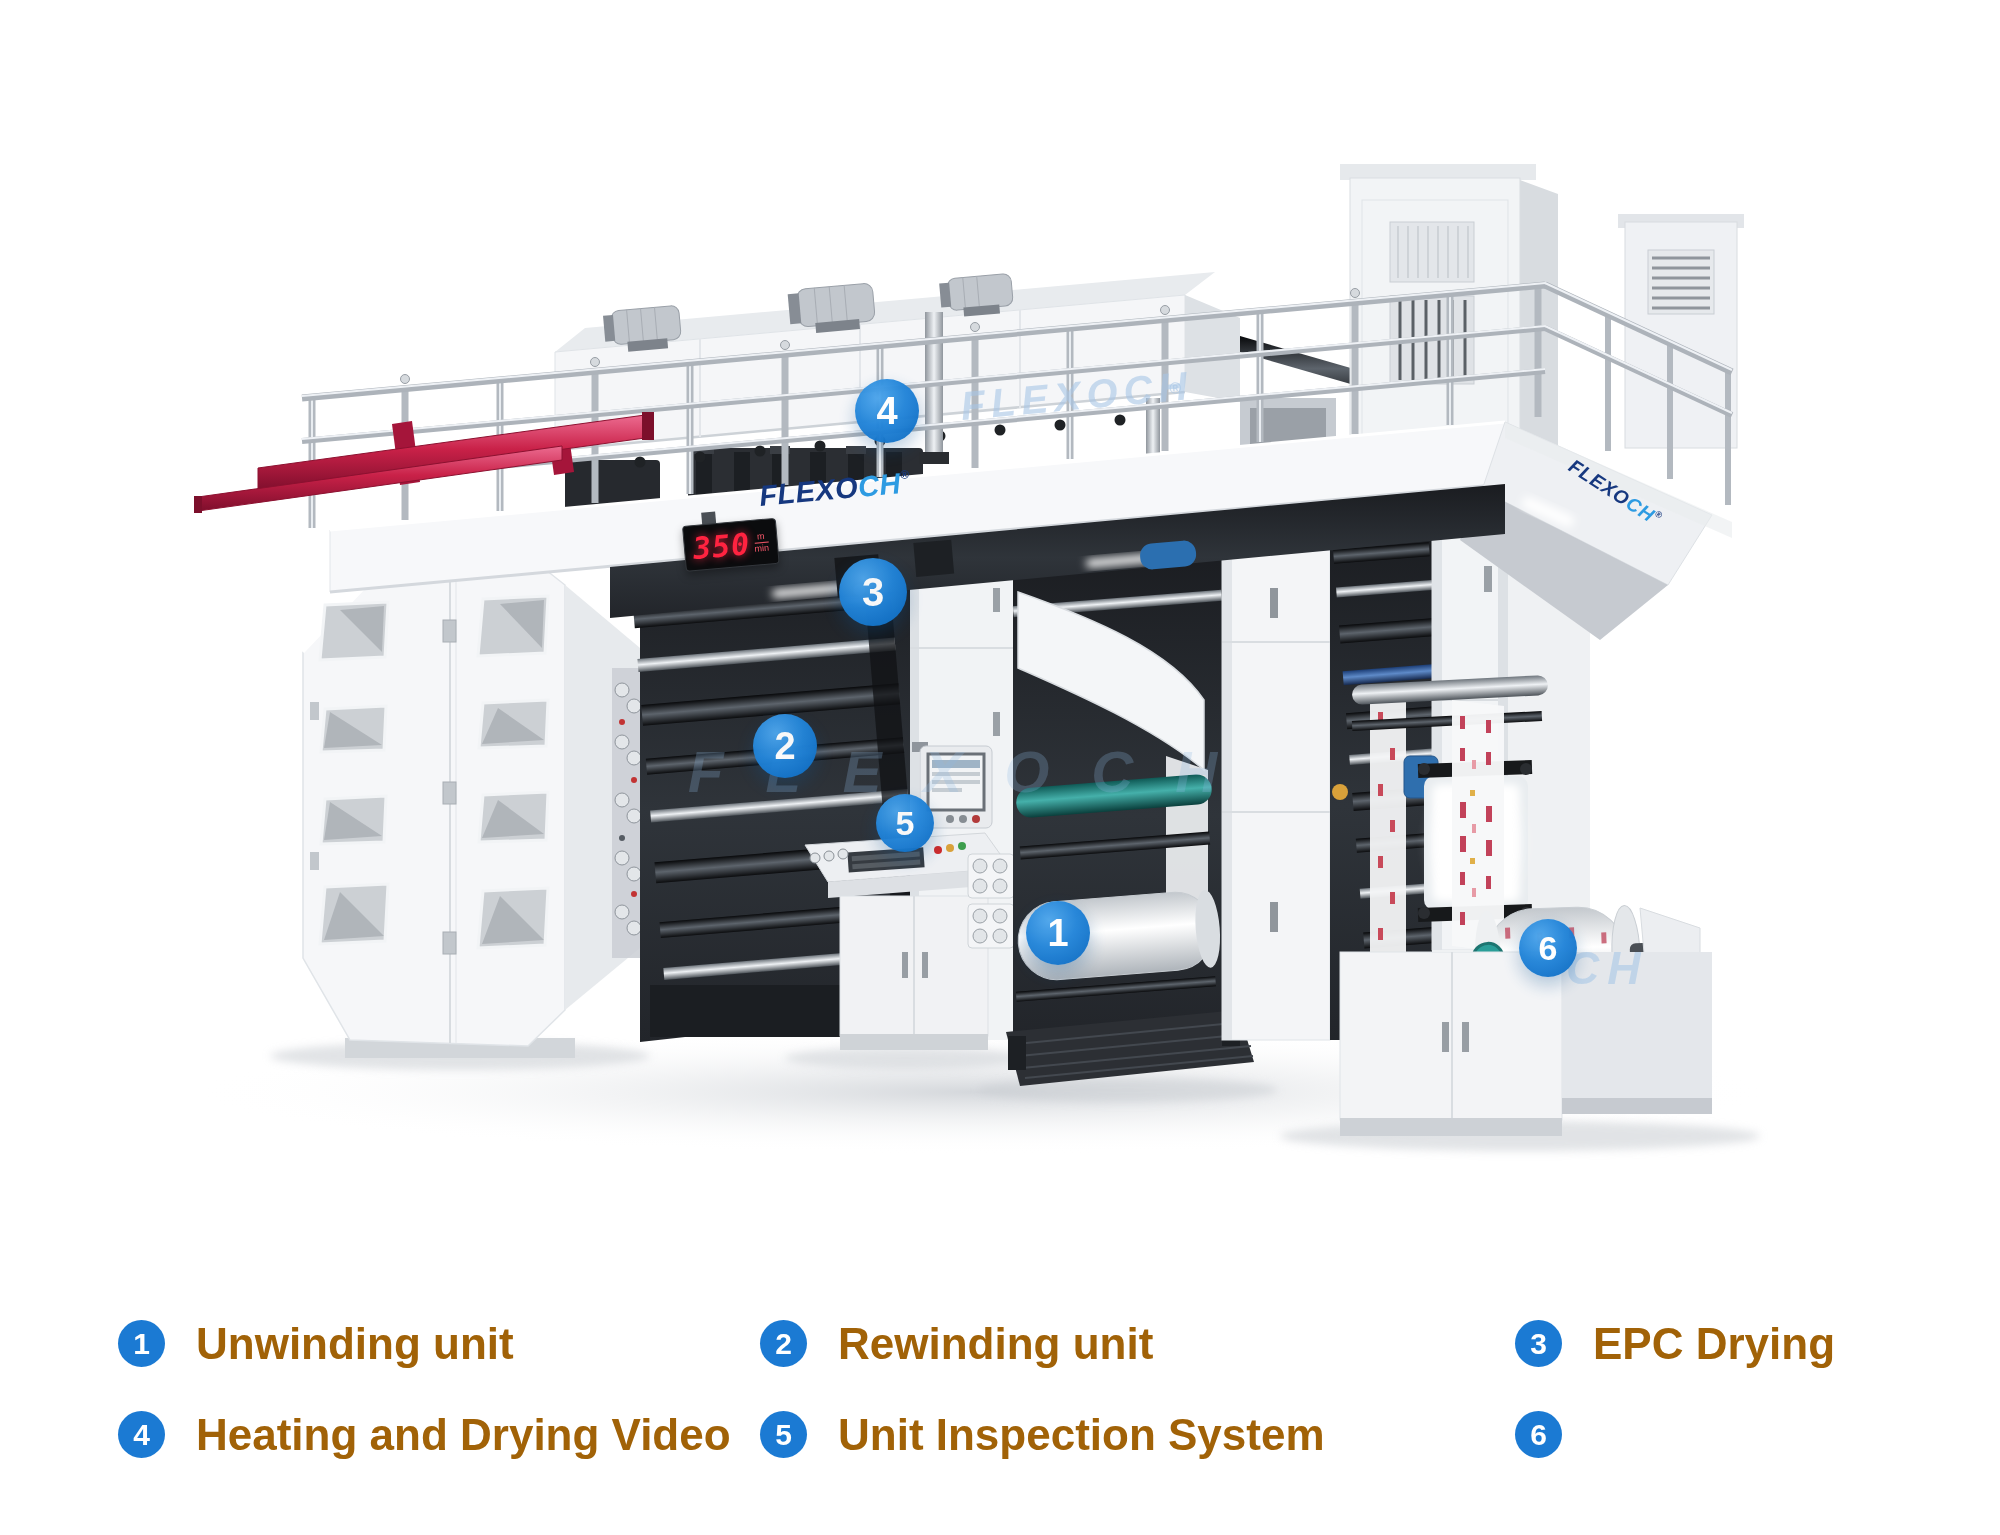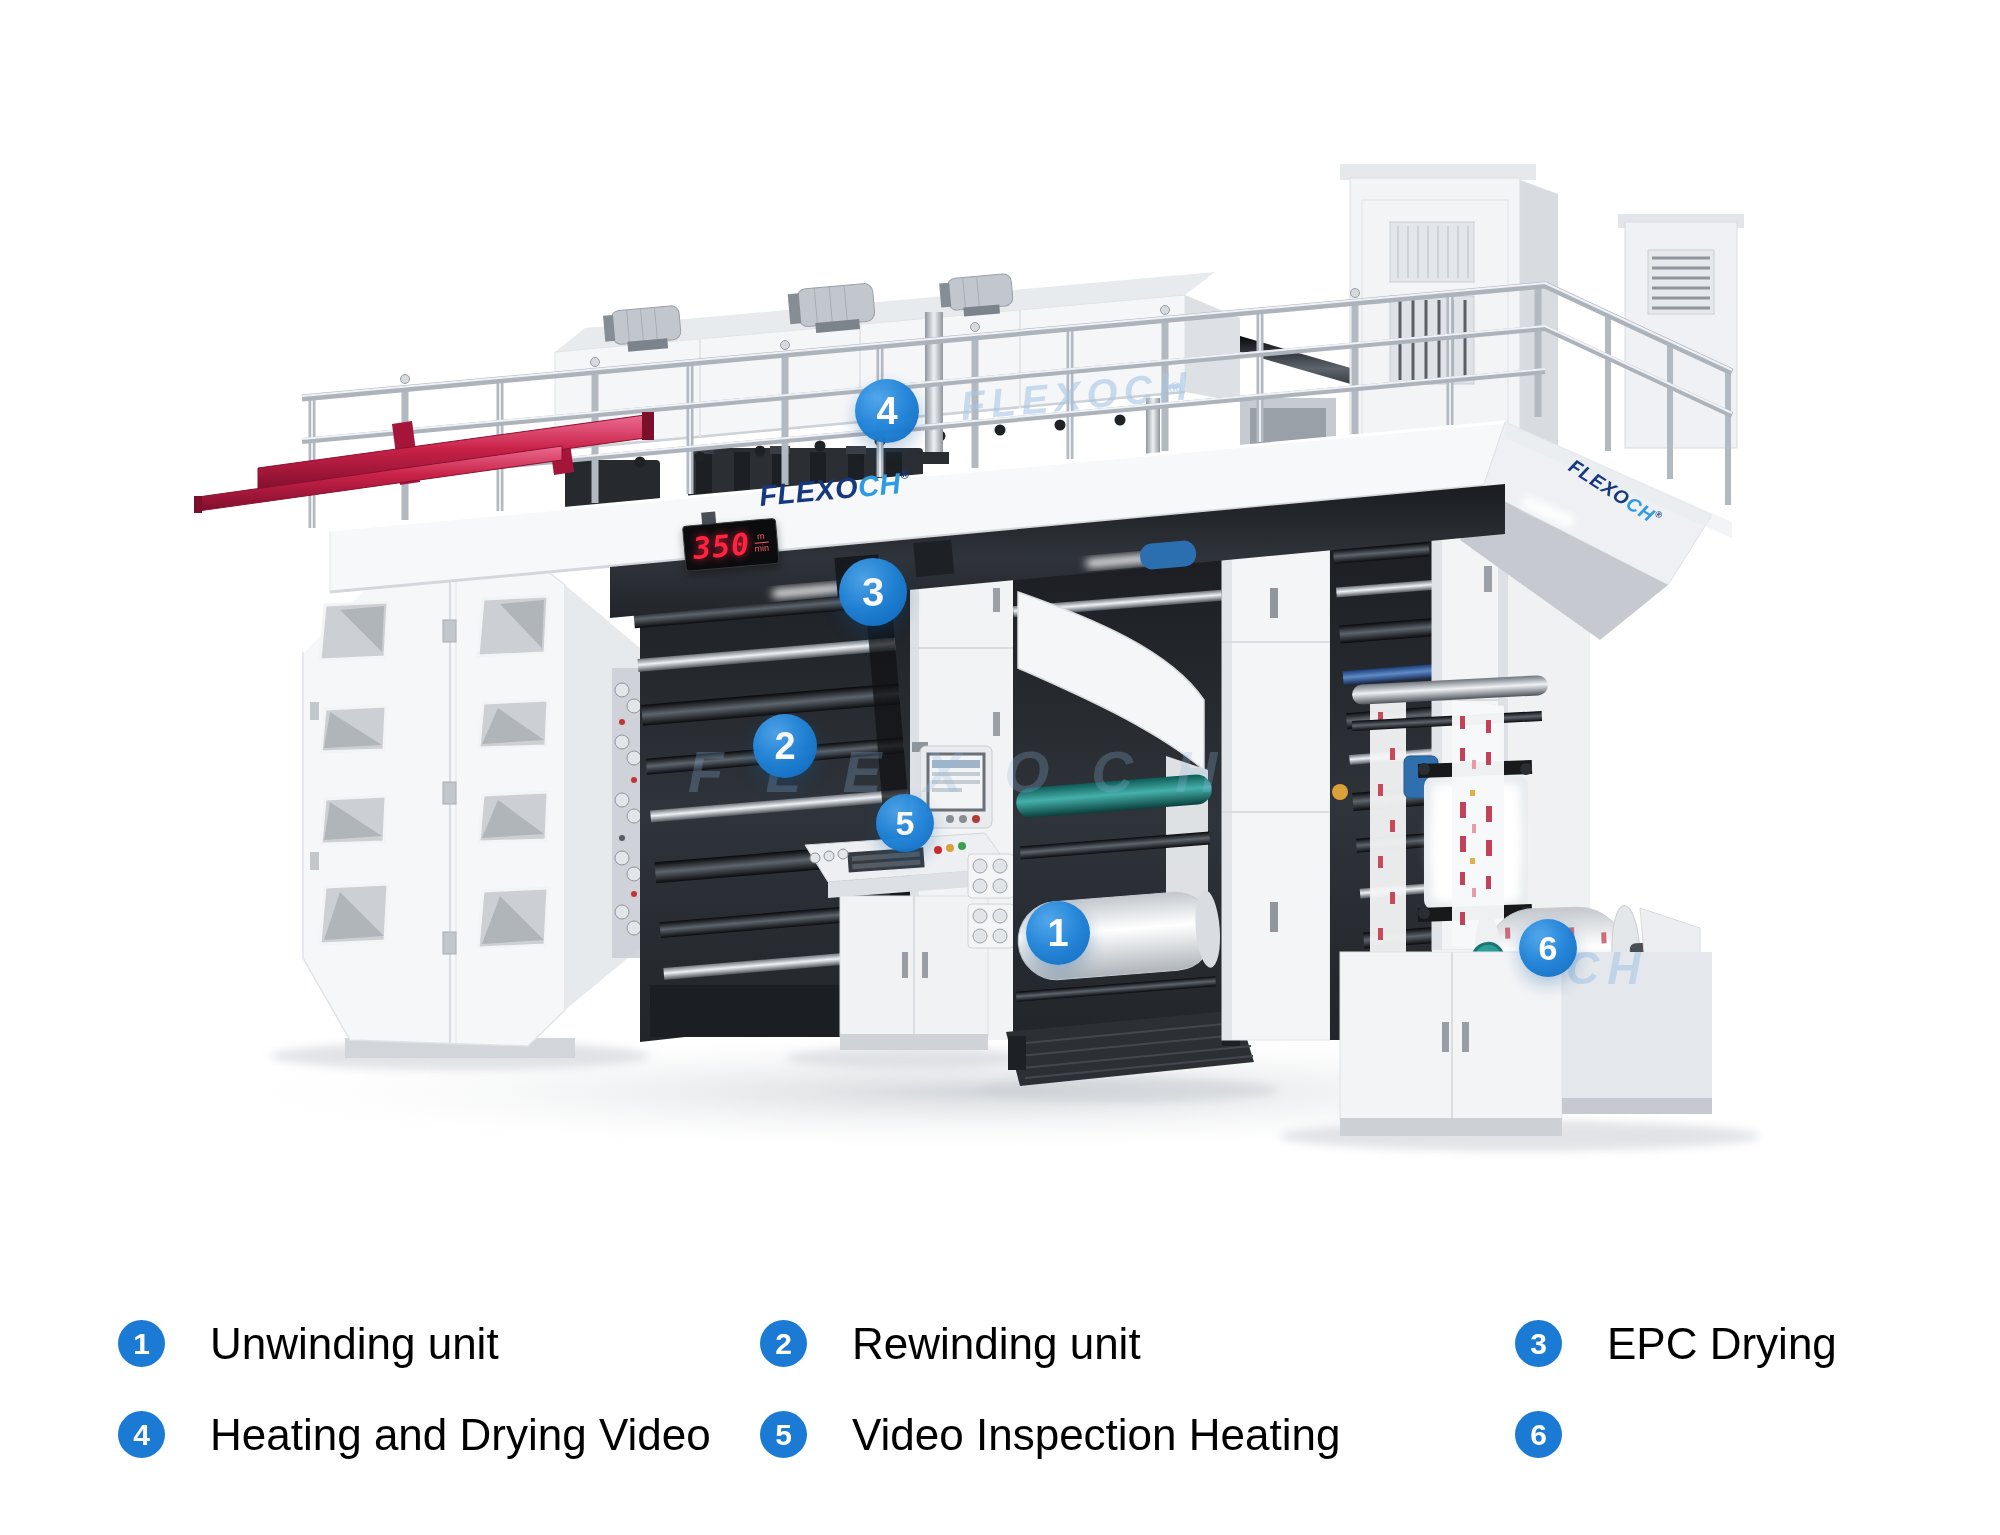--- a/index.html
+++ b/index.html
@@ -33,21 +33,21 @@
            color:#fff;font-weight:bold;display:flex;align-items:center;justify-content:center;
            box-shadow:0 8px 18px rgba(16,86,150,.30);opacity:.97;}
   .c58{width:58px;height:58px;font-size:34px;}
   .c64{width:64px;height:64px;font-size:38px;}
   .c68{width:68px;height:68px;font-size:40px;}
 
   
   .legend-item{position:absolute;display:flex;align-items:center;height:47px;}
   .legend-badge{width:47px;height:47px;border-radius:50%;background:#1b7ad3;color:#fff;
                 display:flex;align-items:center;justify-content:center;font-size:30px;font-weight:bold;flex:0 0 auto;}
-  .legend-label{margin-left:45px;font-size:44px;color:#000000;white-space:nowrap;}
+  .legend-label{margin-left:31px;font-size:44px;color:#a16207;white-space:nowrap;font-weight:bold;}
 </style>
 </head>
 <body>
 
 <div class="canvas">
 
   <svg class="art" viewBox="0 0 2000 1535" aria-hidden="true">
     <defs>
       <linearGradient id="gRed" x1="0" y1="0" x2="0" y2="1">
         <stop offset="0" stop-color="#ec6b90"></stop>
@@ -649,20 +649,20 @@
     <div class="legend-item" style="left:1515px;top:1320px;">
       <span class="legend-badge">3</span>
       <span class="legend-label">EPC Drying</span>
     </div>
     <div class="legend-item" style="left:118px;top:1411px;">
       <span class="legend-badge">4</span>
       <span class="legend-label">Heating and Drying Video</span>
     </div>
     <div class="legend-item" style="left:760px;top:1411px;">
       <span class="legend-badge">5</span>
-      <span class="legend-label">Video Inspection Heating</span>
+      <span class="legend-label">Unit Inspection System</span>
     </div>
     <div class="legend-item" style="left:1515px;top:1411px;">
       <span class="legend-badge">6</span>
     </div>
   </div>
 
 </div>
 
 </body></html>

